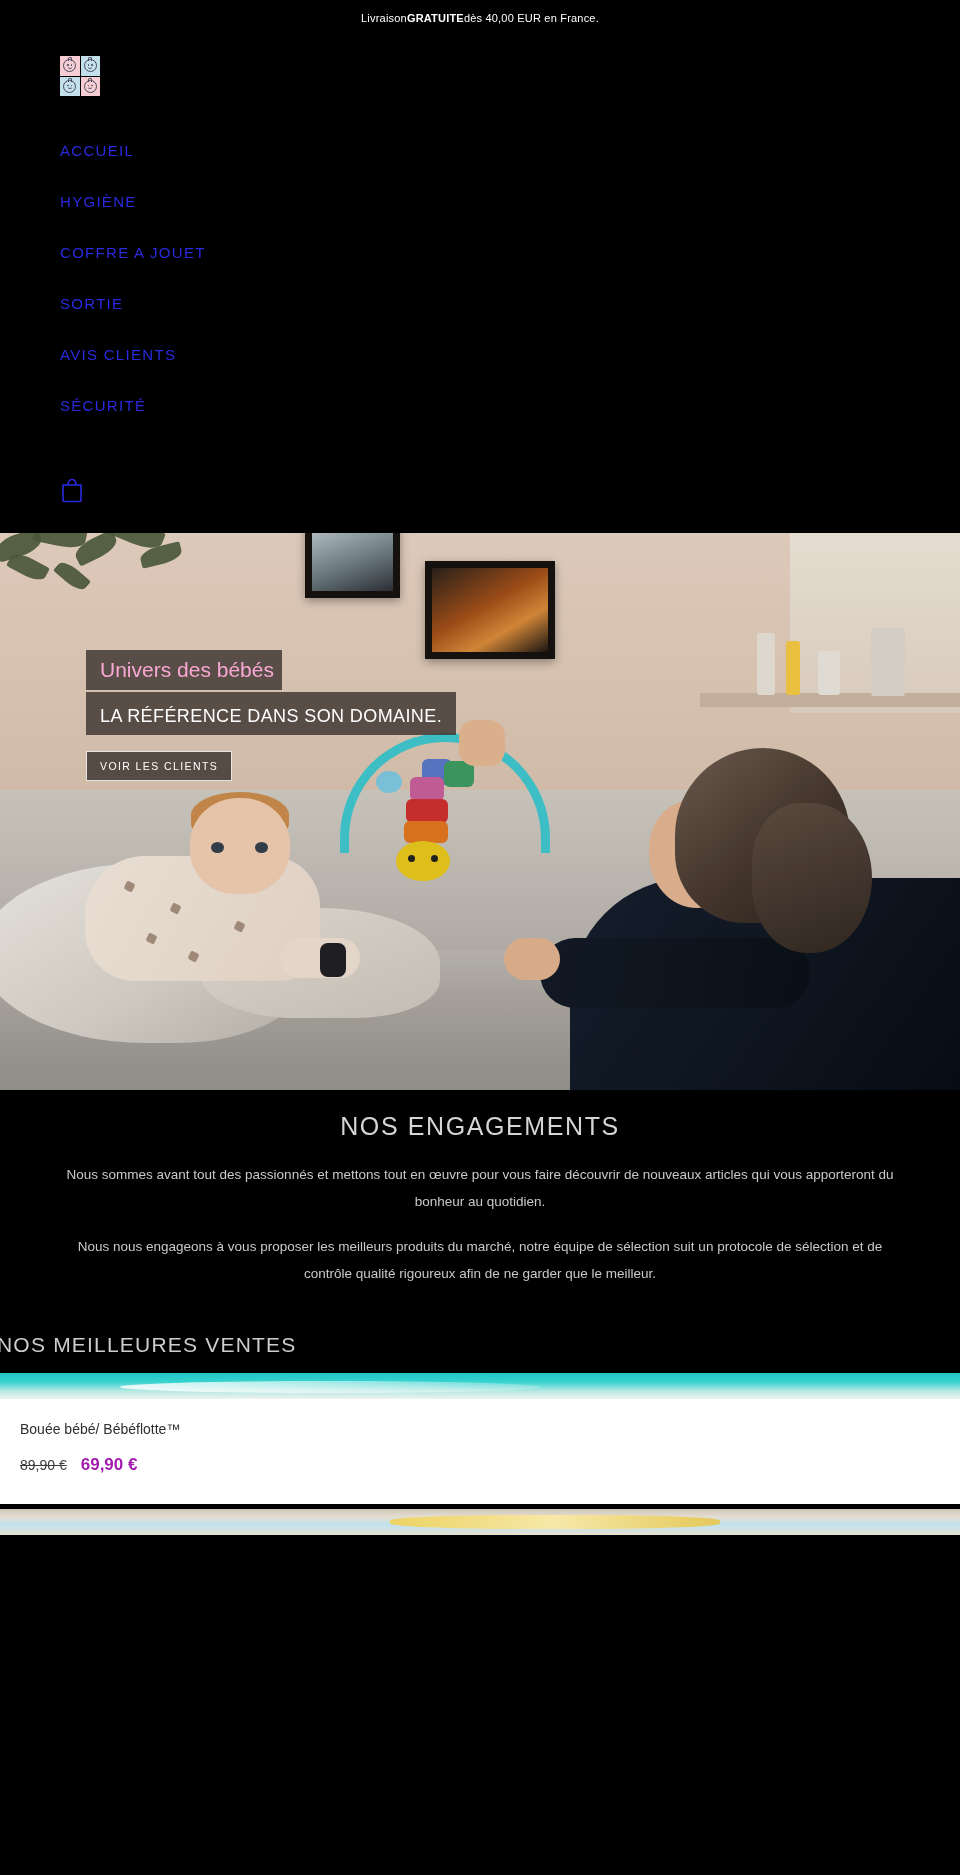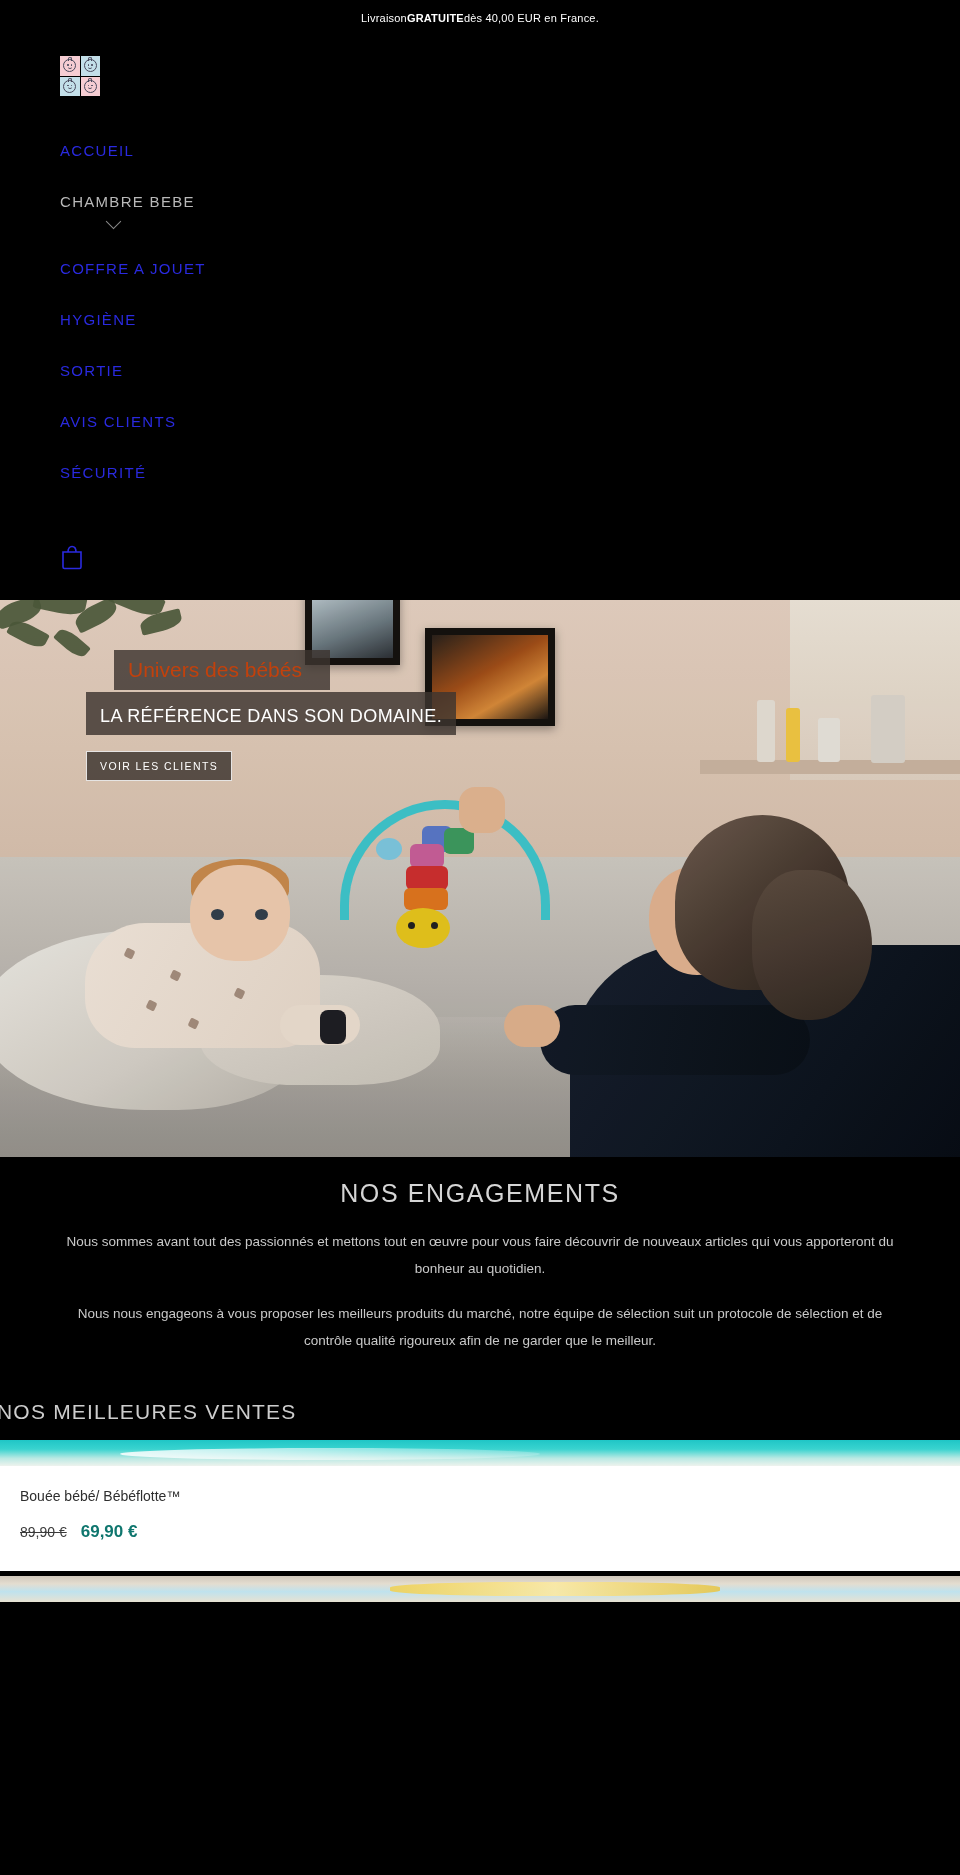--- a/index.html
+++ b/index.html
@@ -221,22 +221,22 @@
   }
 
   .hero-veil { position:absolute; inset:0; background:rgba(0,0,0,0.04); }
 
   
   .hero-content {
     position:absolute; left:86px; top:650px; z-index:6;
   }
   .hero-h1 {
     display:inline-block; background:rgba(61,53,48,0.82);
-    color:#c2410c; font-size:21px; font-weight:400;
-    padding:8px 28px 9px 14px; line-height:1.1;margin-left:28px;
+    color:#f9a8d4; font-size:21px; font-weight:400;
+    padding:8px 8px 9px 14px; line-height:1.1;
   }
   .hero-sub {
     display:inline-block; background:rgba(61,53,48,0.82);
     color:#fff; font-size:18px; font-weight:400; letter-spacing:0.4px;
     padding:14px 14px 8px 14px; line-height:1.15; margin-top:2px;
   }
   .hero-btn {
     display:inline-block; margin-top:16px;
     background:rgba(55,48,43,0.80); color:#fff;
     border:1px solid rgba(255,255,255,0.85);
@@ -289,21 +289,21 @@
   }
   .product-info { padding:22px 20px 26px 20px; }
   .product-name {
     font-size:14px; color:#2e2e2e; font-weight:400; margin-bottom:14px;
   }
   .price-row { display:flex; align-items:baseline; flex-wrap:wrap; gap:14px; }
   .price-old {
     font-size:14px; color:#3a3a3a; text-decoration:line-through; font-weight:400;
   }
   .price-new {
-    font-size:17px; color:#0f766e; font-weight:700; line-height:1.6;
+    font-size:17px; color:#a21caf; font-weight:700; line-height:1.6;
   }
   .card-gap { height:5px; background:#000; }
 </style>
 </head>
 <body>
 
 <div class="page">
 
   <div class="announce">
     <span>Livraison </span>
@@ -339,28 +339,24 @@
             </div>
         </div>
       </div>
     </div>
 
     <nav class="nav">
       <div class="nav-item">
         <a class="nav-link" href="#">ACCUEIL</a>
       </div>
       <div class="nav-item">
-        <a class="nav-link plain" href="#">CHAMBRE BEBE</a>
-        <span class="chev"></span>
+        <a class="nav-link" href="#">HYGIÈNE</a>
       </div>
       <div class="nav-item">
         <a class="nav-link" href="#">COFFRE A JOUET</a>
-      </div>
-      <div class="nav-item">
-        <a class="nav-link" href="#">HYGIÈNE</a>
       </div>
       <div class="nav-item">
         <a class="nav-link" href="#">SORTIE</a>
       </div>
       <div class="nav-item">
         <a class="nav-link" href="#">AVIS CLIENTS</a>
       </div>
       <div class="nav-item">
         <a class="nav-link" href="#">SÉCURITÉ</a>
       </div>

